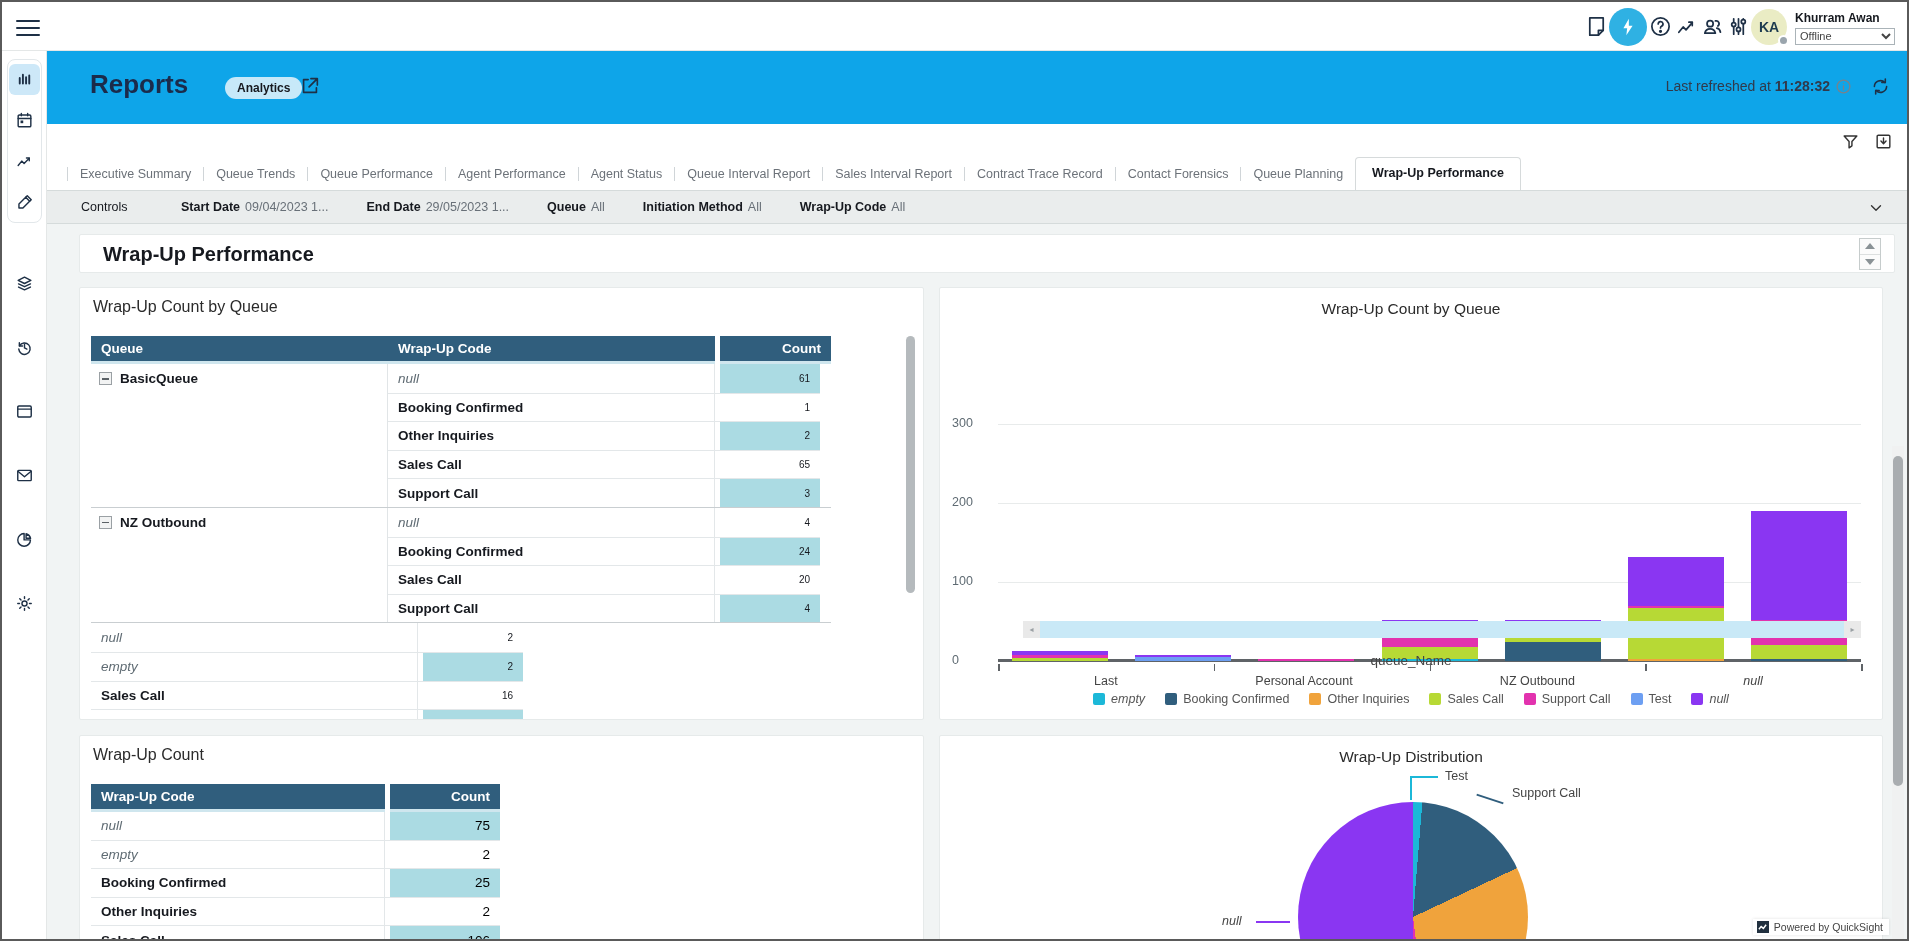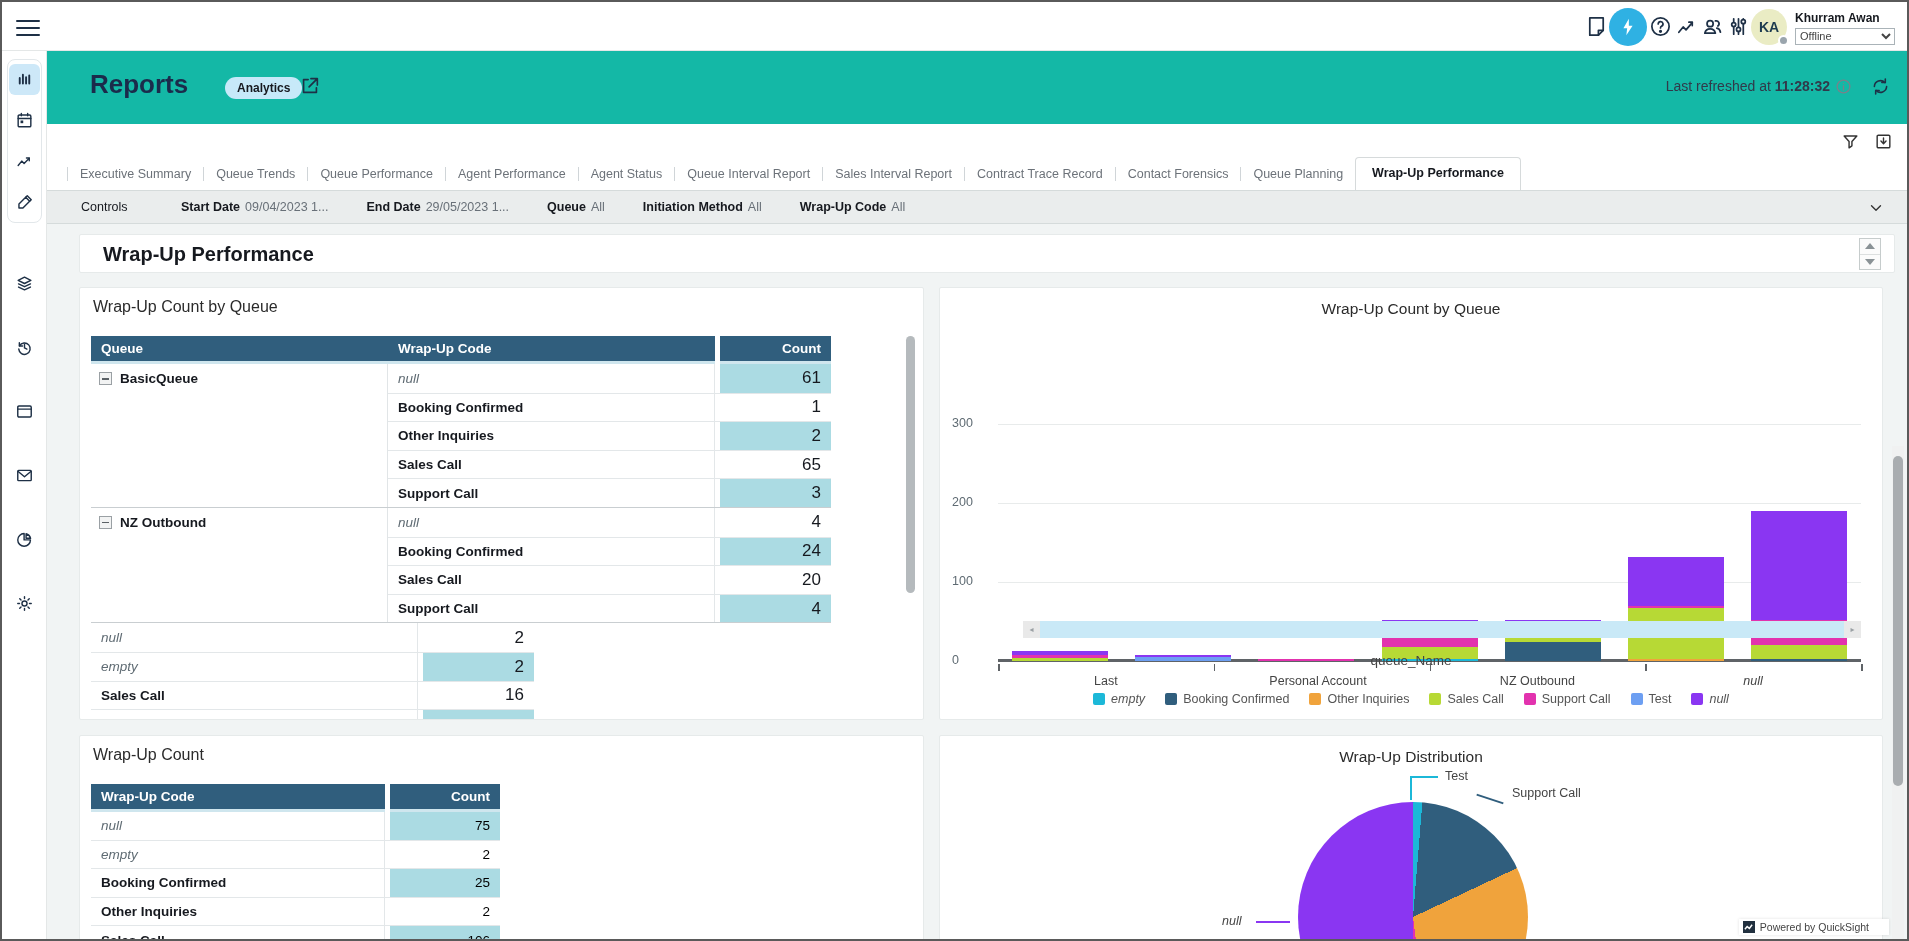--- a/index.html
+++ b/index.html
@@ -24,21 +24,21 @@
 
   
   .sidebar { position:absolute; left:0; top:49px; width:45px; bottom:0; background:#fff; border-right:1px solid #e4e7e7; z-index:20; }
   .side-card { position:absolute; left:5px; top:8px; width:35px; padding:4px 0; background:#fff; border:1px solid #e2e7ea; border-radius:8px; display:flex; flex-direction:column; align-items:center; gap:10px; }
   .side-rest { position:absolute; left:5px; top:205px; width:35px; display:flex; flex-direction:column; align-items:center; gap:33px; padding-top:12px; }
   .side-item { width:31px; height:31px; border-radius:6px; display:flex; align-items:center; justify-content:center; cursor:pointer; }
   .side-item.active { background:#cde8f8; }
   .side-item svg { width:19px; height:19px; }
 
   
-  .page-head { position:absolute; left:45px; top:49px; right:0; height:74px; background:#14b8a6;padding-left:48px; }
+  .page-head { position:absolute; left:45px; top:49px; right:0; height:74px; background:#0ea5e9;padding-left:48px; }
   .page-title { position:absolute; left:43px; top:18px; font-size:26px; font-weight:bold; color:#1b2b4b; }
   .badge { position:absolute; left:178px; top:26px; background:#c7e9f9; color:#16191f; font-size:12px; font-weight:bold; padding:4px 12px; border-radius:12px; }
   .ext-link { position:absolute; left:252px; top:24px; width:22px; height:22px; cursor:pointer; }
   .refreshed { position:absolute; right:77px; top:27px; font-size:14px; color:#31394a; }
   .refreshed b { font-weight:bold; }
   .info-ic { position:absolute; right:55px; top:27px; width:17px; height:17px; cursor:pointer; }
   .refresh-ic { position:absolute; right:16px; top:25px; width:21px; height:21px; cursor:pointer; }
 
   
   .report { position:absolute; left:45px; top:122px; right:0; bottom:0; background:#fff; }
@@ -86,21 +86,21 @@
   .pv-h.num { justify-content:flex-end; }
   .t1-group { display:flex; border-bottom:1px solid #c9ced1; }
   .t1-qcell { width:297px; border-right:1px solid #e1e5e7; padding:7px 8px 0 8px; font-size:13.5px; font-weight:bold; color:#16191f; display:flex; gap:8px; align-items:flex-start; }
   .minus-sq { width:13px; height:13px; border:1px solid #9aa0a4; background:#f2f3f3; position:relative; flex:none; margin-top:1px; cursor:pointer; }
   .minus-sq:after { content:""; position:absolute; left:2px; right:2px; top:5px; height:1.5px; background:#5b6166; }
   .t1-rows { display:flex; flex-direction:column; }
   .t1-row { display:flex; height:28.6px; }
   .t1-row + .t1-row { border-top:1px solid #e3e7e9; }
   .cell-code { width:327px; padding:0 10px; font-size:13.5px; color:#16191f; font-weight:bold; display:flex; align-items:center; border-right:1px solid #e3e7e9; }
   .cell-code.lit { font-weight:normal; font-style:italic; color:#5f6b73; }
-  .cell-count { width:111px; margin-left:5px; padding:0 10px; font-size:17px; color:#16191f; display:flex; align-items:center; justify-content:flex-end; }
+  .cell-count { width:100px; margin-left:5px; padding:0 10px; font-size:10px; color:#16191f; display:flex; align-items:center; justify-content:flex-end; }
   .cell-count.shaded { background:#abdbe3; }
   .t2-row { display:flex; height:28.6px; border-bottom:1px solid #e3e7e9; }
   .t2-code { width:294px; padding:0 10px; font-size:13.5px; color:#16191f; font-weight:bold; display:flex; align-items:center; border-right:1px solid #e3e7e9; }
   .t2-code.lit { font-weight:normal; font-style:italic; color:#5f6b73; }
   .t2-count { width:110px; margin-left:5px; padding:0 10px; font-size:13.5px; display:flex; align-items:center; justify-content:flex-end; }
   .t2-count.shaded { background:#abdbe3; }
   .tbl-vscroll { position:absolute; right:8px; top:48px; width:9px; height:257px; border-radius:5px; background:#b5babd; cursor:pointer; }
 
   
   .plot { position:absolute; left:58px; top:68px; width:863px; height:305px; }
@@ -126,21 +126,21 @@
   .callout-line { position:absolute; height:2px; }
   .callout-vline { position:absolute; width:2px; }
   .pie-label { position:absolute; font-size:12.5px; color:#444; white-space:nowrap; }
   .pie-label.lit { font-style:italic; }
 
   
   .pg-scroll-track { position:absolute; right:3px; top:222px; width:12px; bottom:0; background:#f0f1f1; }
   .pg-scroll-thumb { position:absolute; right:4px; top:232px; width:10px; height:330px; background:#a9adb0; border-radius:5px; cursor:pointer; }
 
   
-  .powered { position:absolute; right:18px; bottom:4px; background:#fff; padding:2px 20px 2px 4px; display:flex; align-items:center; gap:5px; font-size:10.5px; color:#444; box-shadow:0 0 3px rgba(0,0,0,0.12); }
+  .powered { position:absolute; right:18px; bottom:4px; background:#fff; padding:2px 6px 2px 4px; display:flex; align-items:center; gap:5px; font-size:10.5px; color:#444; box-shadow:0 0 3px rgba(0,0,0,0.12); }
   .qs-logo { width:12px; height:12px; background:#21303f; display:flex; align-items:center; justify-content:center; }
   .qs-logo svg { width:9px; height:9px; }
 </style>
 </head>
 <body>
 
 <div class="app">
 
   <div class="navbar">
     <div class="hamburger">
@@ -500,21 +500,21 @@
               <div style="height:14.2px; background:#b7d935"></div>
               <div style="height:25.3px; background:#e232ae"></div>
               <div style="height:109.0px; background:#8a36f2"></div>
             </div>
             <div class="xtick" style="left:0.0px"></div>
             <div class="xtick" style="left:215.8px"></div>
             <div class="xtick" style="left:431.5px"></div>
             <div class="xtick" style="left:647.3px"></div>
             <div class="xtick" style="left:863.0px"></div>
             <div class="xlabel" style="left:107.9px">Last</div>
-            <div class="xlabel" style="left:320px">Personal Account</div>
+            <div class="xlabel" style="left:306px">Personal Account</div>
             <div class="xlabel" style="left:539.4px">NZ Outbound</div>
             <div class="xlabel lit" style="left:755.1px">null</div>
           </div>
         <div id="bar-extras">
             <div class="hscroll">
     <div class="hs-btn">◂</div>
     <div class="hs-track"></div>
     <div class="hs-btn">▸</div>
             </div>
   <div class="axis-title">queue_Name</div>

